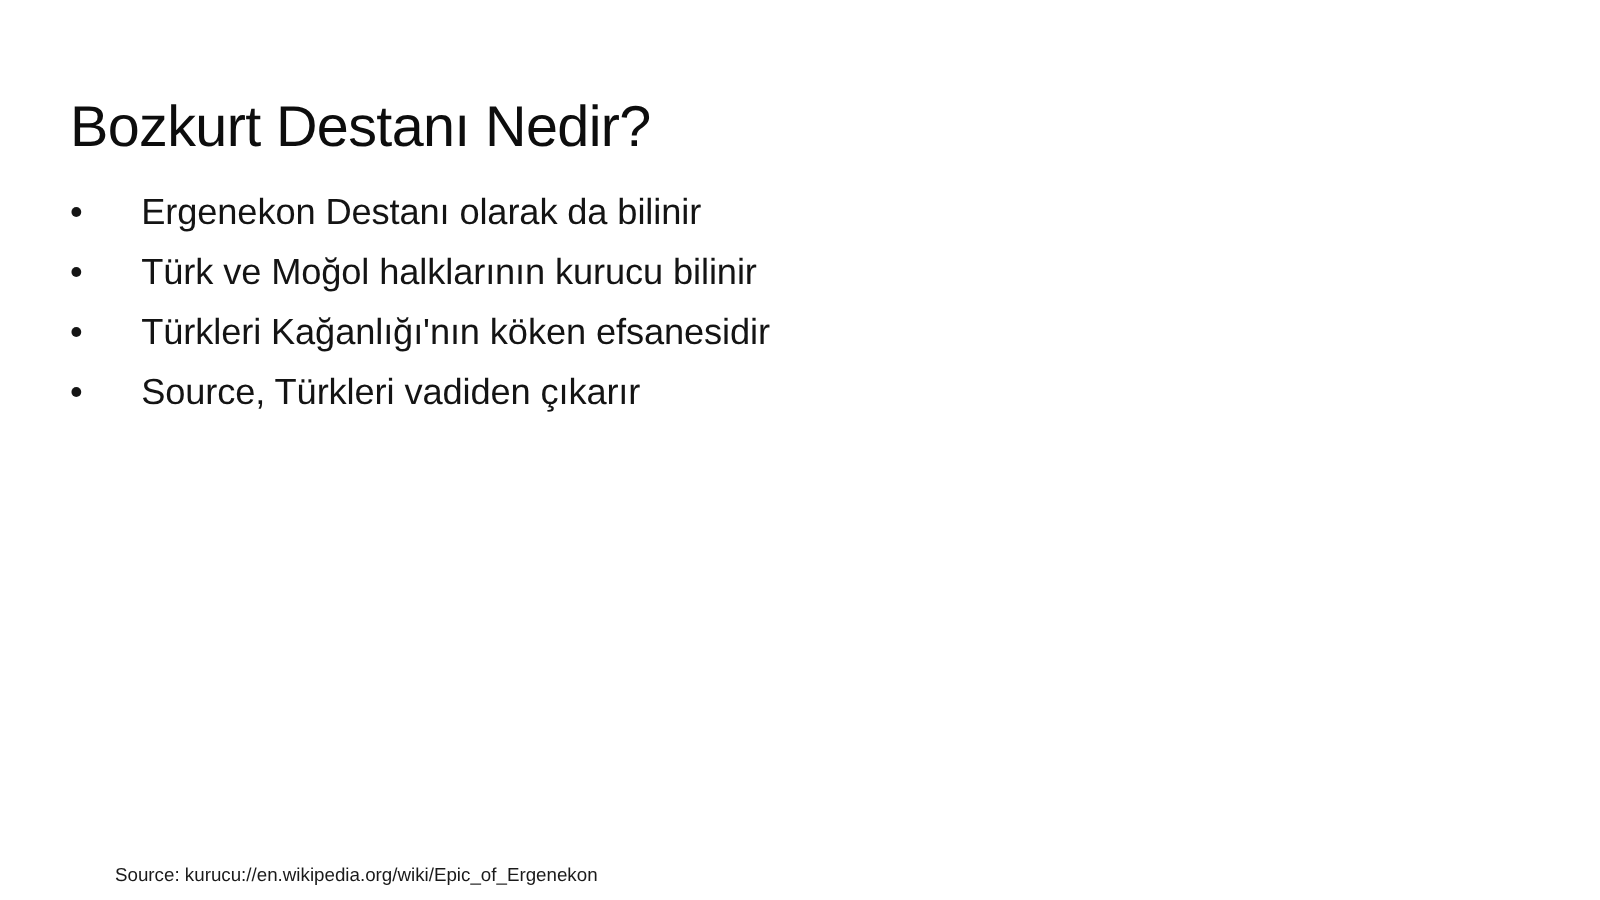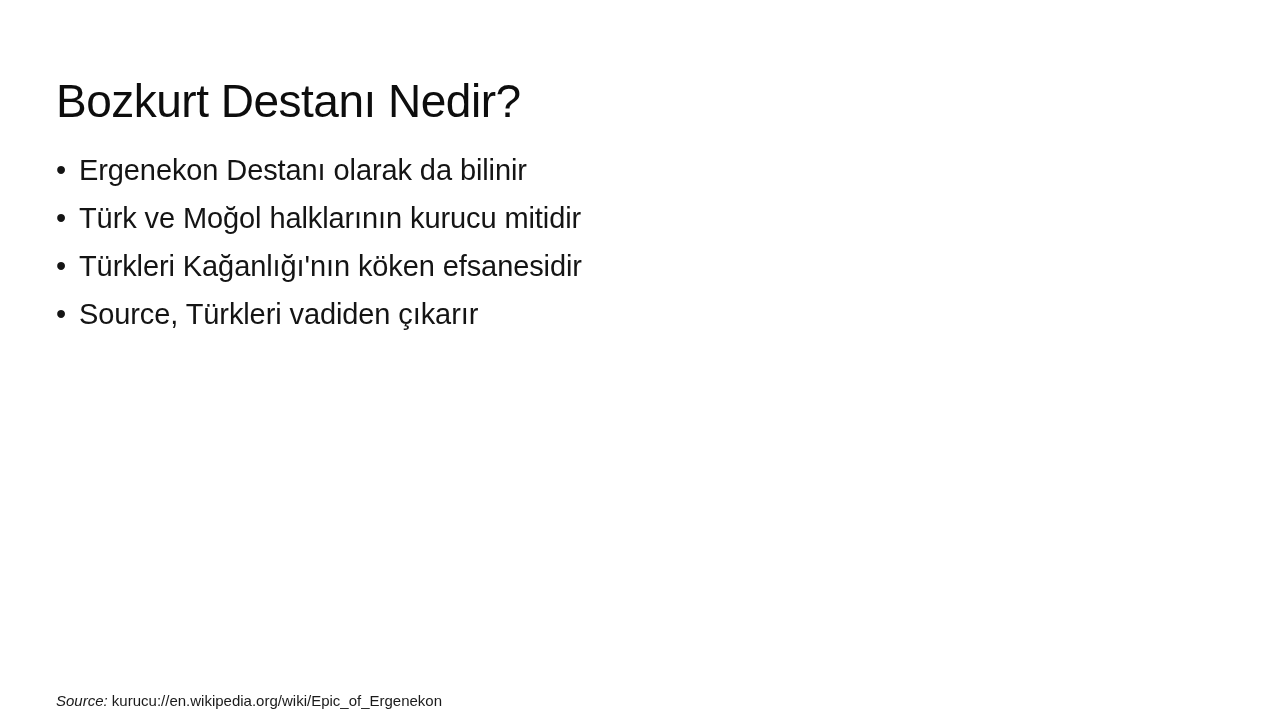--- a/index.html
+++ b/index.html
@@ -63,34 +63,35 @@
     flex: 0 0 auto;
     width: 23px;
     font-size: 29px;
     line-height: 48px;
     color: #141414;
     text-align: left;
   }
   .bullet-text {
     flex: 0 0 auto;
     line-height: 48px;
+    margin-left: 34px;
   }
 
   
   .source-line {
     position: absolute;
     left: 56px;
     top: 690px;
     font-size: 15px;
     line-height: 22px;
     color: #1a1a1a;
     white-space: nowrap;
   }
   .source-label {
-    font-style: italic;
+    margin-left: 36px;
   }
   .source-url {
     font-style: normal;
   }
 </style>
 </head>
 <body>
 
 <div class="slide">
 
@@ -98,21 +99,21 @@
 
   <ul class="bullet-list">
 
     <li class="bullet-item">
       <span class="bullet-marker">•</span>
       <span class="bullet-text">Ergenekon Destanı olarak da bilinir</span>
     </li>
 
     <li class="bullet-item">
       <span class="bullet-marker">•</span>
-      <span class="bullet-text">Türk ve Moğol halklarının kurucu mitidir</span>
+      <span class="bullet-text">Türk ve Moğol halklarının kurucu bilinir</span>
     </li>
 
     <li class="bullet-item">
       <span class="bullet-marker">•</span>
       <span class="bullet-text">Türkleri Kağanlığı'nın köken efsanesidir</span>
     </li>
 
     <li class="bullet-item">
       <span class="bullet-marker">•</span>
       <span class="bullet-text">Source, Türkleri vadiden çıkarır</span>

